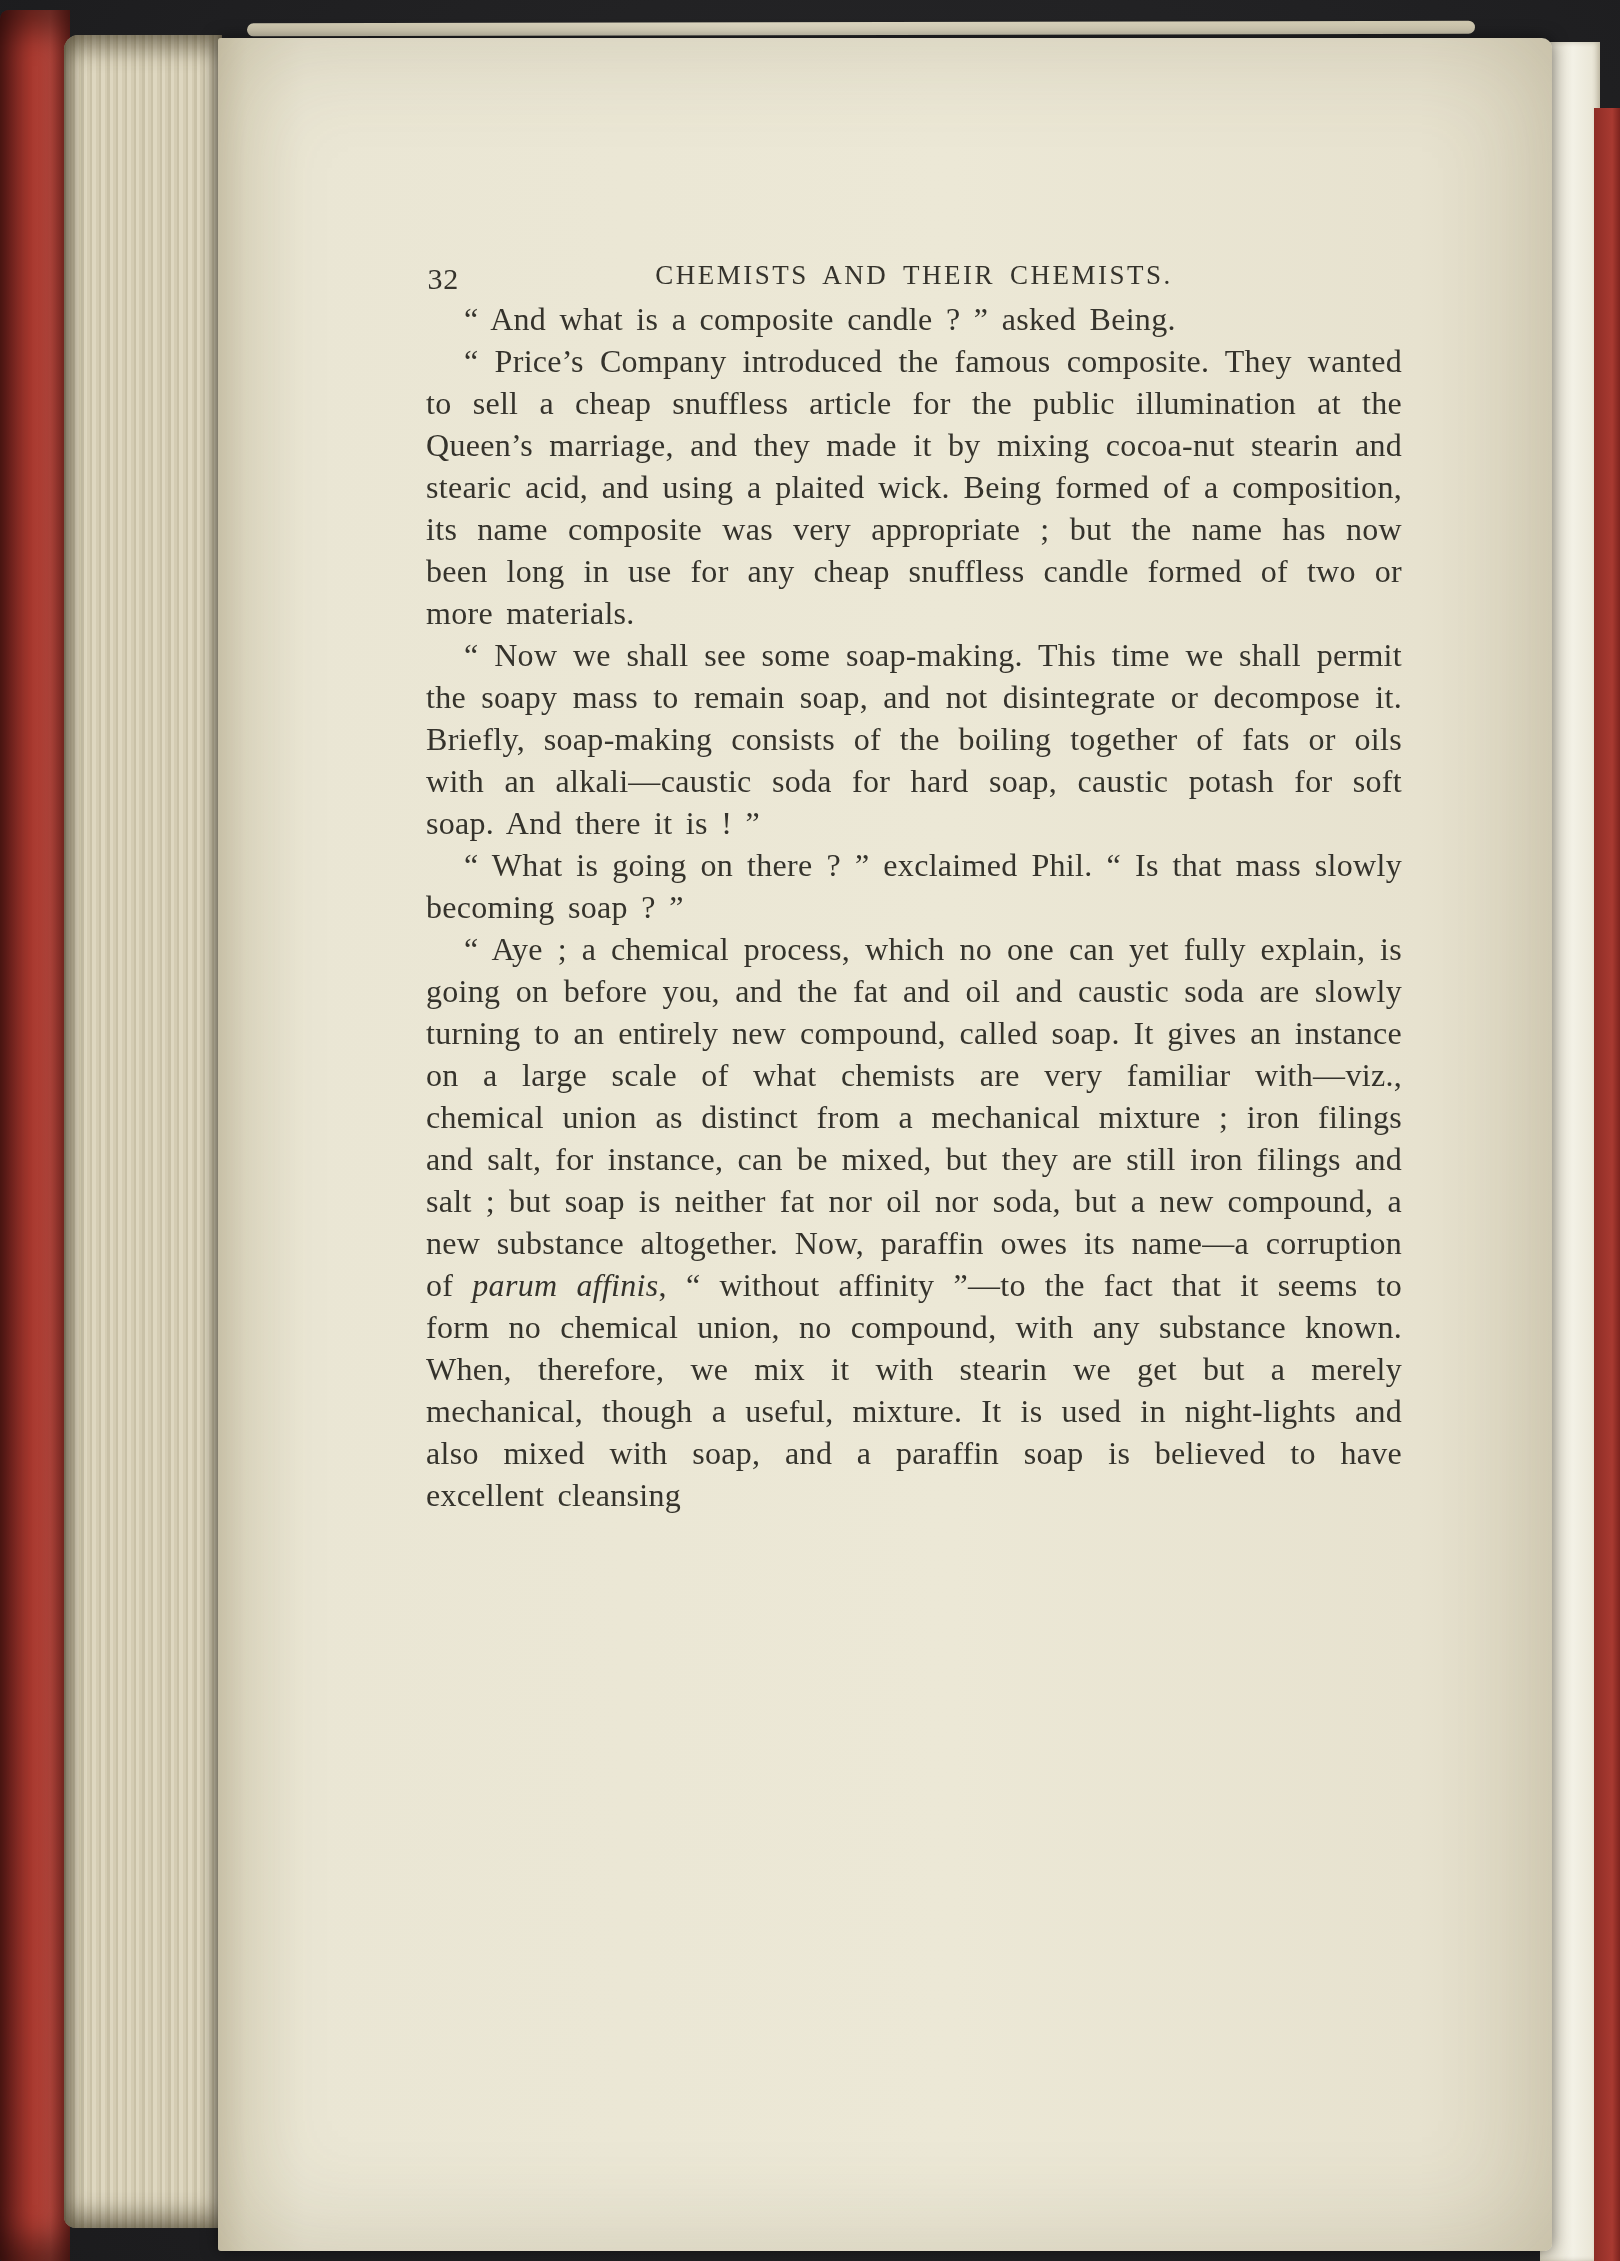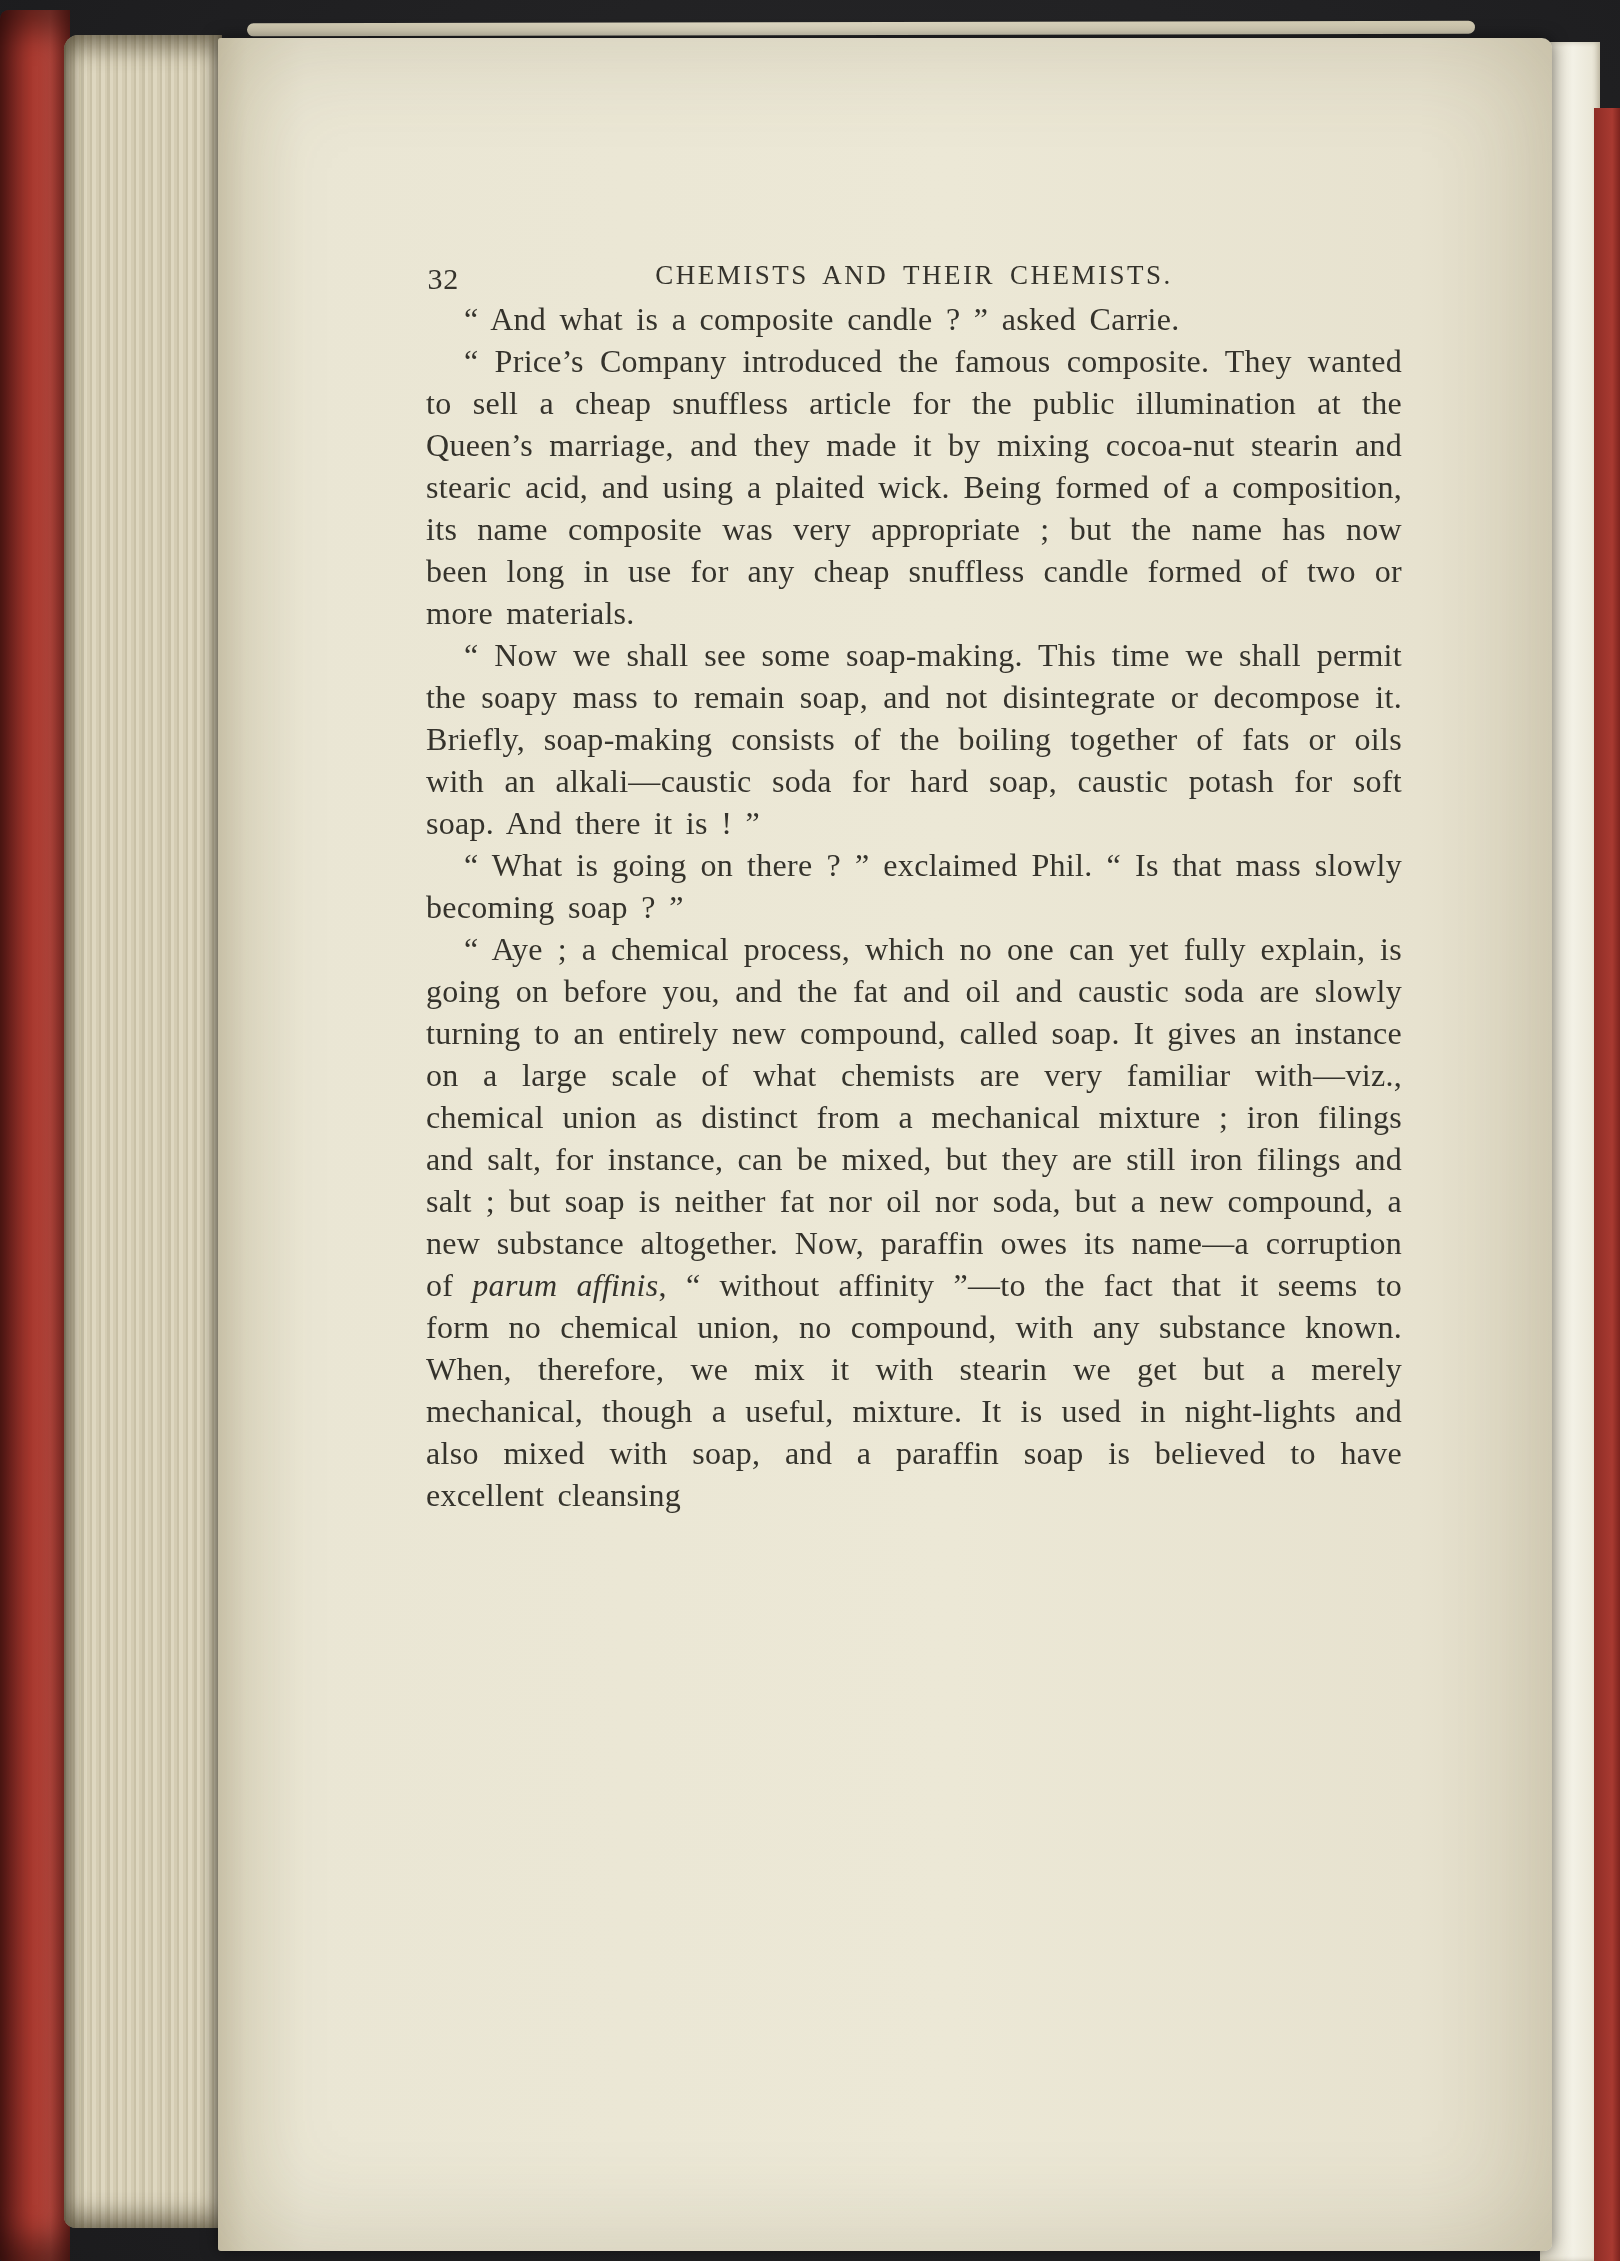--- a/index.html
+++ b/index.html
@@ -126,21 +126,21 @@
 
   <div class="page">
     <div class="content">
 
       <div class="header">
         <span class="page-num">32</span>
         <span class="running-header">CHEMISTS AND THEIR CHEMISTS.</span>
       </div>
 
       <div class="text-block" id="text-block">
-          <p class="para"><span>“ And what is a composite candle ? ” asked Carrie.</span></p>
+          <p class="para"><span>“ And what is a composite candle ? ” asked Being.</span></p>
           <p class="para"><span>“ Price’s Company introduced the famous composite. They wanted to sell a cheap snuffless article for the public illumination at the Queen’s marriage, and they made it by mixing cocoa-nut stearin and stearic acid, and using a plaited wick. Being formed of a composition, its name composite was very appropriate ; but the name has now been long in use for any cheap snuffless candle formed of two or more materials.</span></p>
           <p class="para"><span>“ Now we shall see some soap-making. This time we shall permit the soapy mass to remain soap, and not disintegrate or decompose it. Briefly, soap-making consists of the boiling together of fats or oils with an alkali—caustic soda for hard soap, caustic potash for soft soap. And there it is ! ”</span></p>
           <p class="para"><span>“ What is going on there ? ” exclaimed Phil. “ Is that mass slowly becoming soap ? ”</span></p>
           <p class="para"><span>“ Aye ; a chemical process, which no one can yet fully explain, is going on before you, and the fat and oil and caustic soda are slowly turning to an entirely new compound, called soap. It gives an instance on a large scale of what chemists are very familiar with—viz., chemical union as distinct from a mechanical mixture ; iron filings and salt, for instance, can be mixed, but they are still iron filings and salt ; but soap is neither fat nor oil nor soda, but a new compound, a new substance altogether. Now, paraffin owes its name—a corruption of </span><span class="italic">parum affinis</span><span>, “ without affinity ”—to the fact that it seems to form no chemical union, no compound, with any substance known. When, therefore, we mix it with stearin we get but a merely mechanical, though a useful, mixture. It is used in night-lights and also mixed with soap, and a paraffin soap is believed to have excellent cleansing</span></p>
         </div>
 
     </div>
   </div>
 
 </div>

